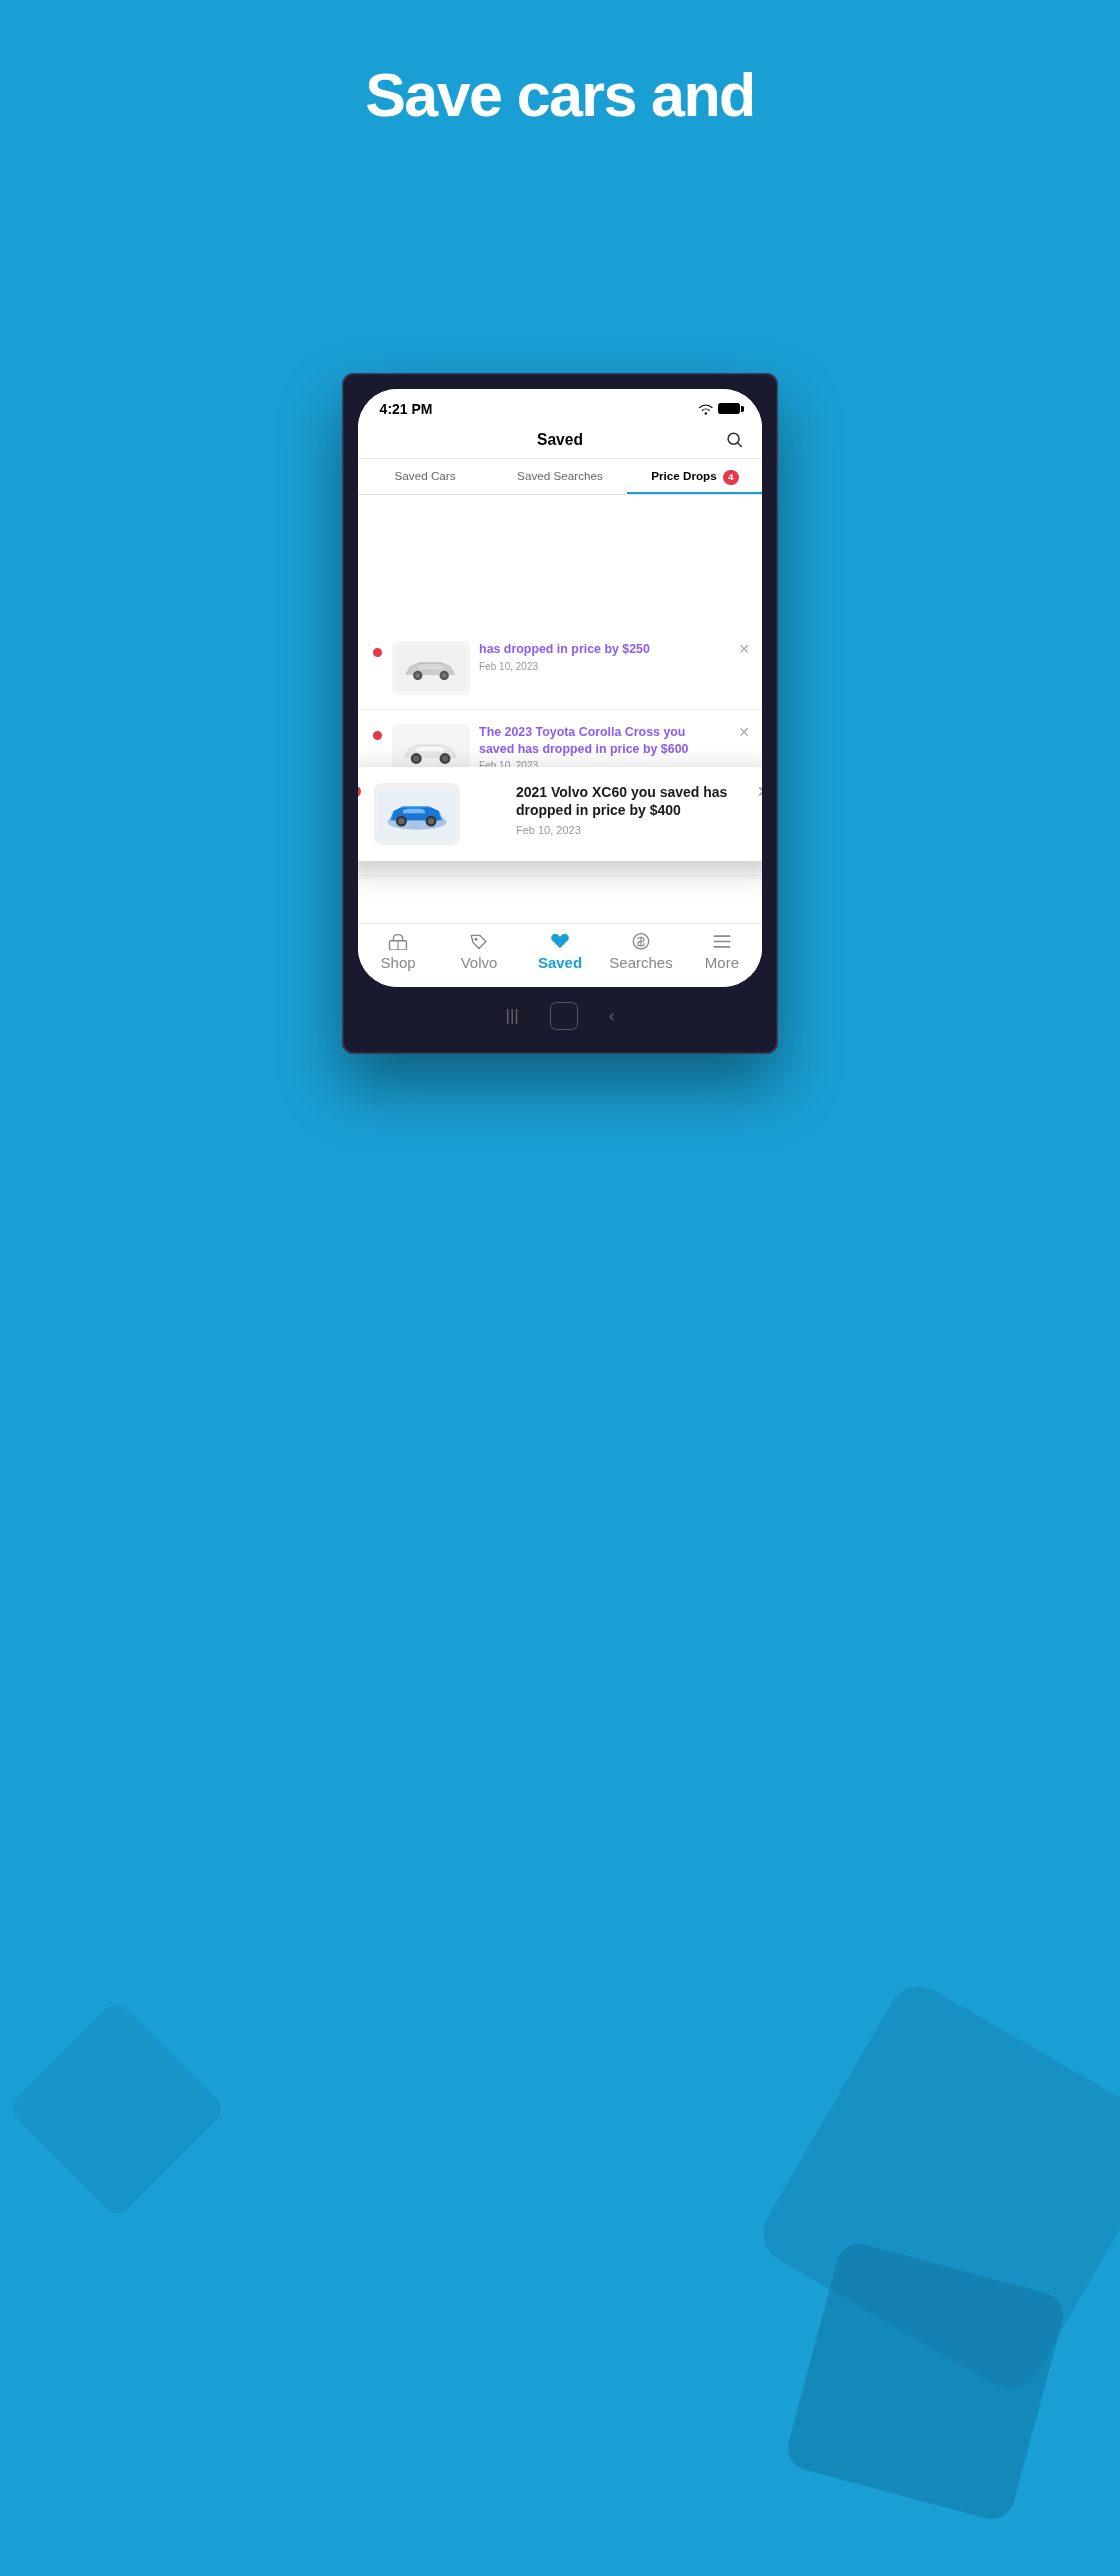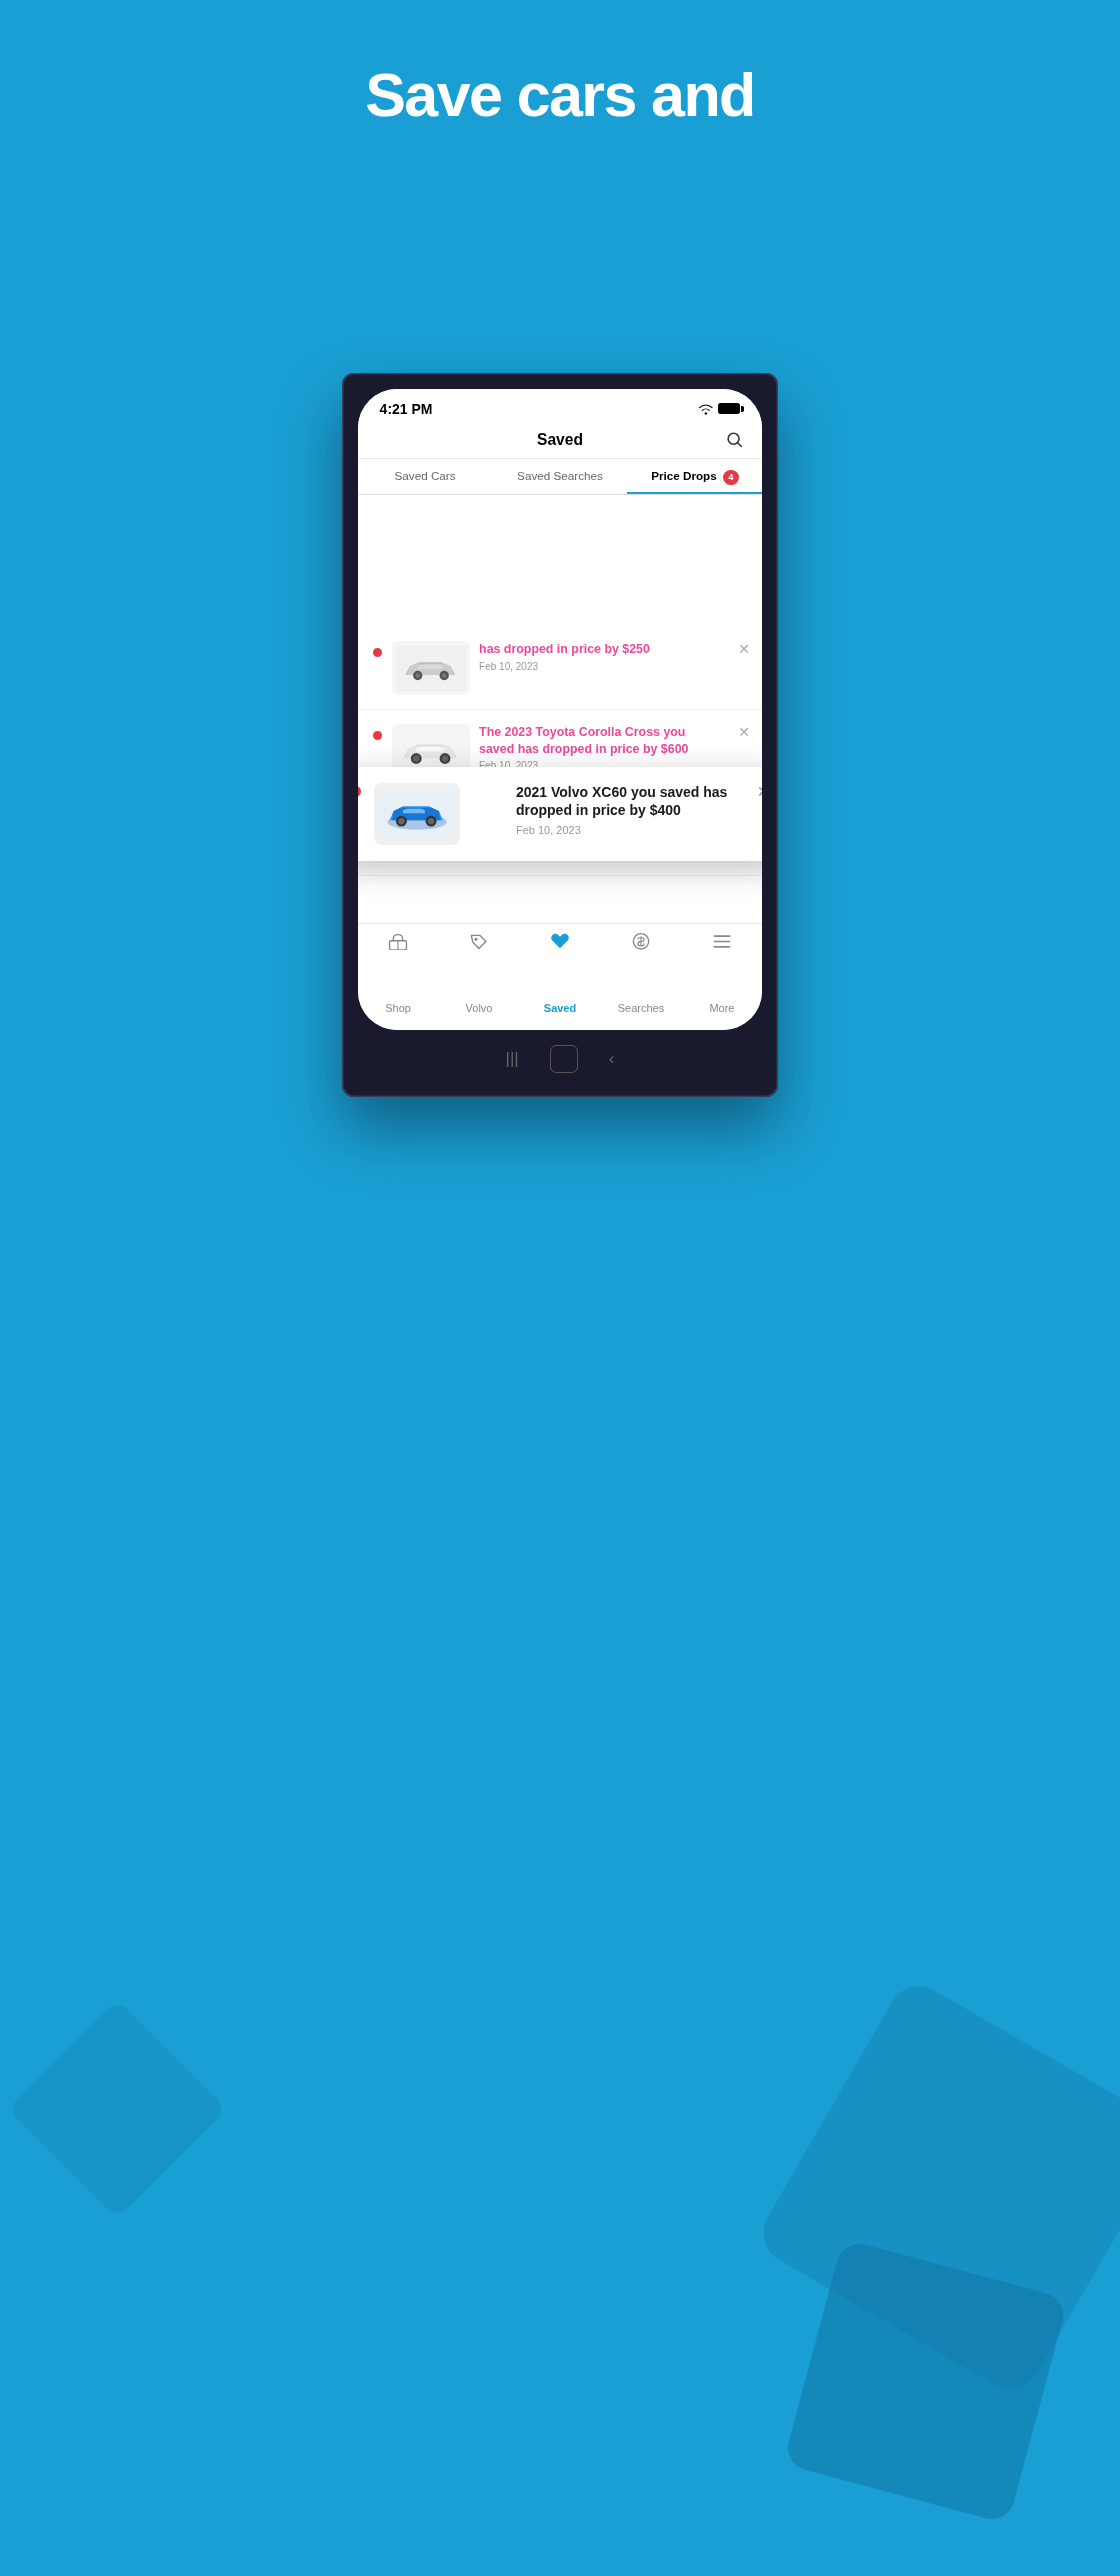--- a/index.html
+++ b/index.html
@@ -286,21 +286,21 @@
       display: flex;
       align-items: center;
       justify-content: center;
     }
     .item-content {
       flex: 1;
     }
     .item-title {
       font-size: 12.4px;
       font-weight: 700;
-      color: #ec4899;
+      color: #8b5cf6;
       line-height: 1.3;
       margin-bottom: 3.1px;
       padding-right: 23px;
     }
     .item-date {
       font-size: 10px;
       color: #999;
     }
     .item-close {
       position: absolute;
@@ -327,23 +327,22 @@
       cursor: pointer;
     }
     .nav-icon {
       width: 22px;
       height: 18.7px;
       display: flex;
       align-items: center;
       justify-content: center;
     }
     .nav-label {
-      font-size: 11px;
+      font-size: 15px;
       color: #888;
-      margin-top: 48px;
     }
     .nav-label.active {
       color: #1a9fd4;
       font-weight: 600;
     }
 
     
     .phone-bottom-bar {
       display: flex;
       justify-content: center;

